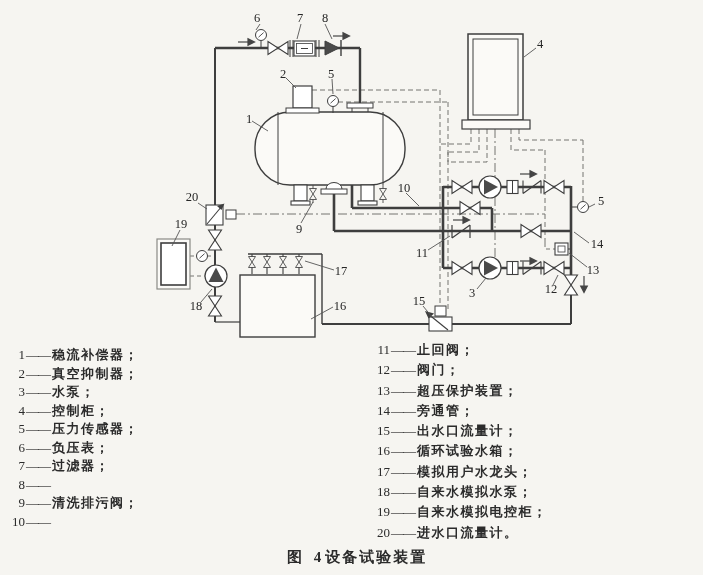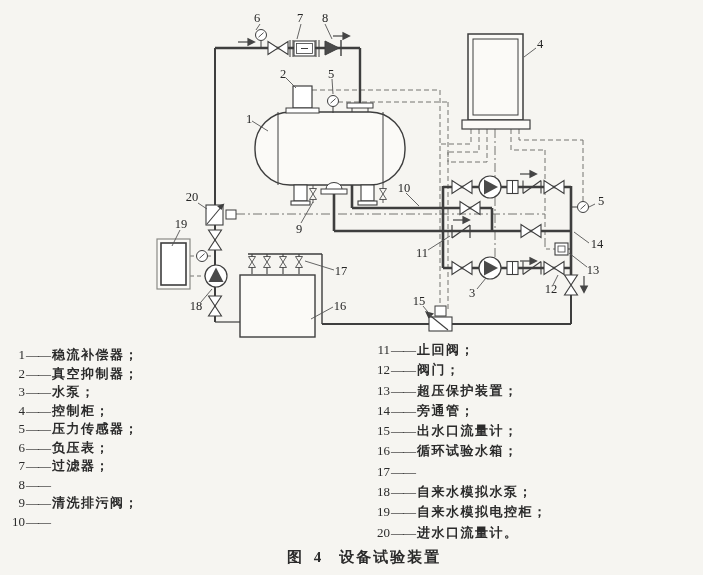--- a/index.html
+++ b/index.html
@@ -17,21 +17,21 @@
   .col-right .legend-row{line-height:20.3px;}
   .lnum{display:inline-block;text-align:right;}
   .col-left .lnum{width:15px;}
   .col-right .lnum{width:20px;}
   .ldash{display:inline-block;margin:0 2px 0 1px;letter-spacing:-1px;}
   .ltext{letter-spacing:1.5px;font-weight:bold;}
   .caption{
     position:absolute;left:287px;top:548px;
     font-size:15px;font-weight:bold;letter-spacing:2px;white-space:nowrap;
   }
-  .caption .figno{margin-right:14px;letter-spacing:4px;}
+  .caption .figno{margin-right:0;letter-spacing:4px;}
 </style>
 </head>
 <body>
 
 <div class="page">
 
 <svg width="703" height="345" viewBox="0 0 703 345">
   <defs>
     <g id="valveH">
       <path d="M-10,-6.5 L-10,6.5 L0,0 Z M10,-6.5 L10,6.5 L0,0 Z" fill="#ffffff" stroke="#3e3e3e" stroke-width="1.1"></path>
@@ -395,20 +395,21 @@
         <span class="ltext">出水口流量计；</span>
       </div>
   <div class="legend-row">
         <span class="lnum">16</span>
         <span class="ldash">——</span>
         <span class="ltext">循环试验水箱；</span>
       </div>
   <div class="legend-row">
         <span class="lnum">17</span>
         <span class="ldash">——</span>
+        <span class="ltext">模拟用户水龙头；</span>
       </div>
   <div class="legend-row">
         <span class="lnum">18</span>
         <span class="ldash">——</span>
         <span class="ltext">自来水模拟水泵；</span>
       </div>
   <div class="legend-row">
         <span class="lnum">19</span>
         <span class="ldash">——</span>
         <span class="ltext">自来水模拟电控柜；</span>

